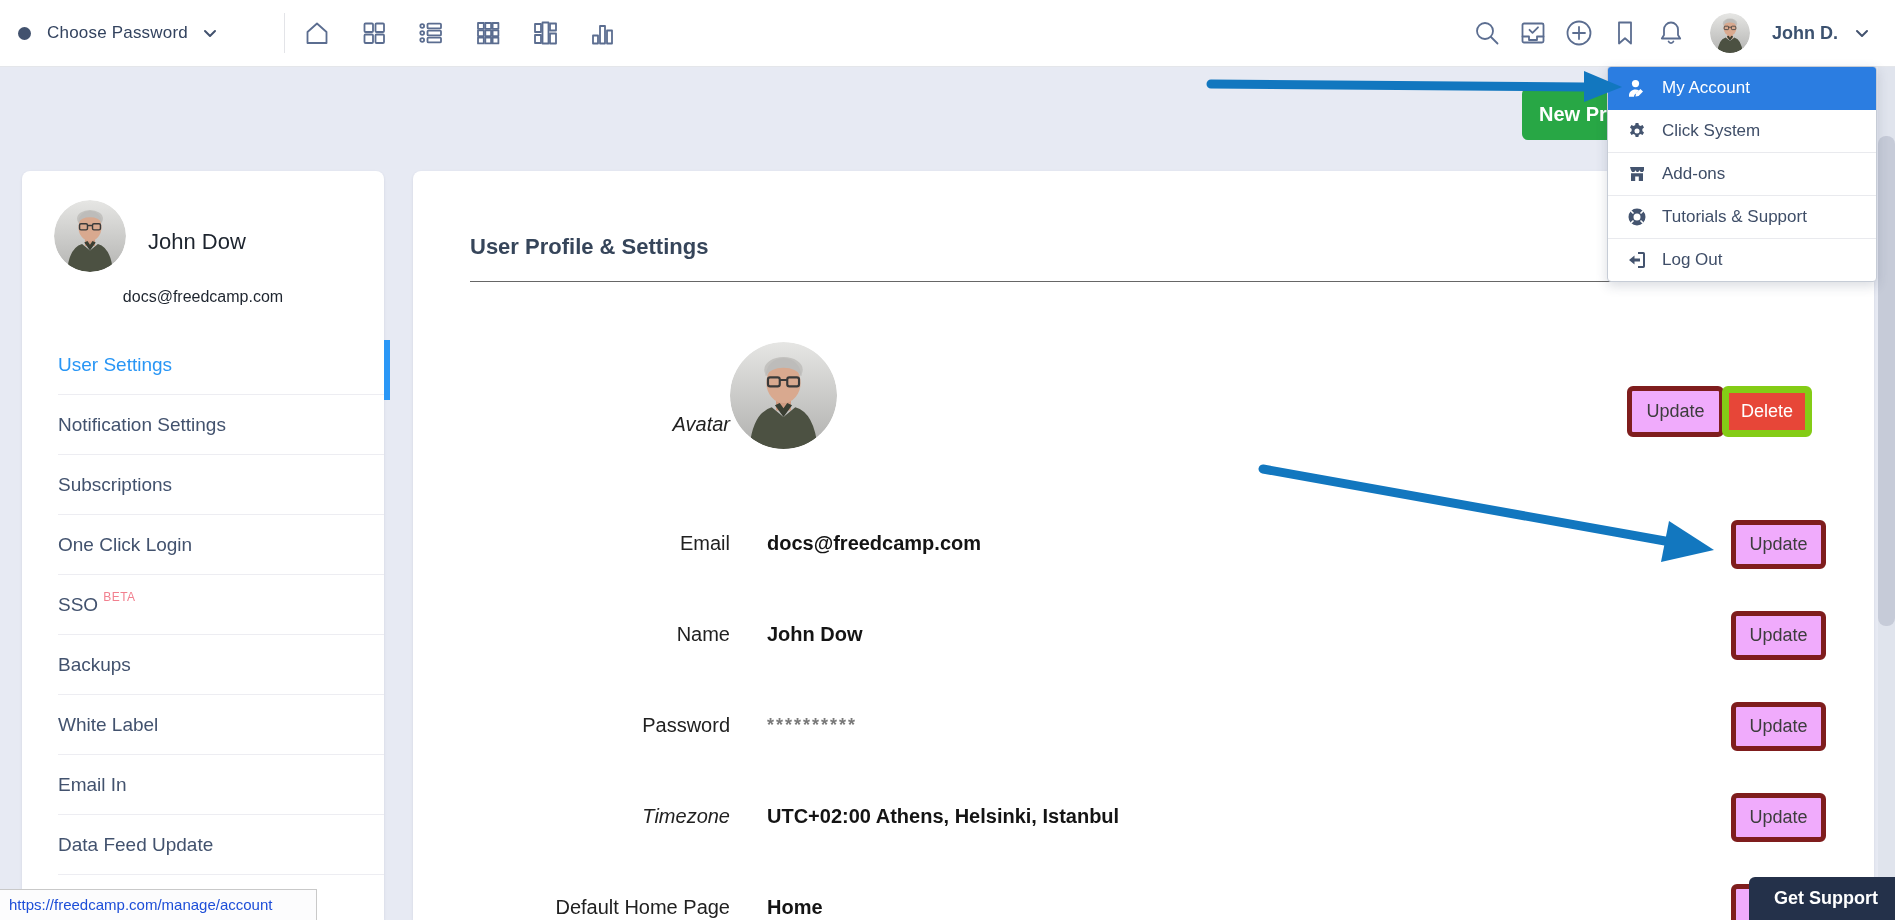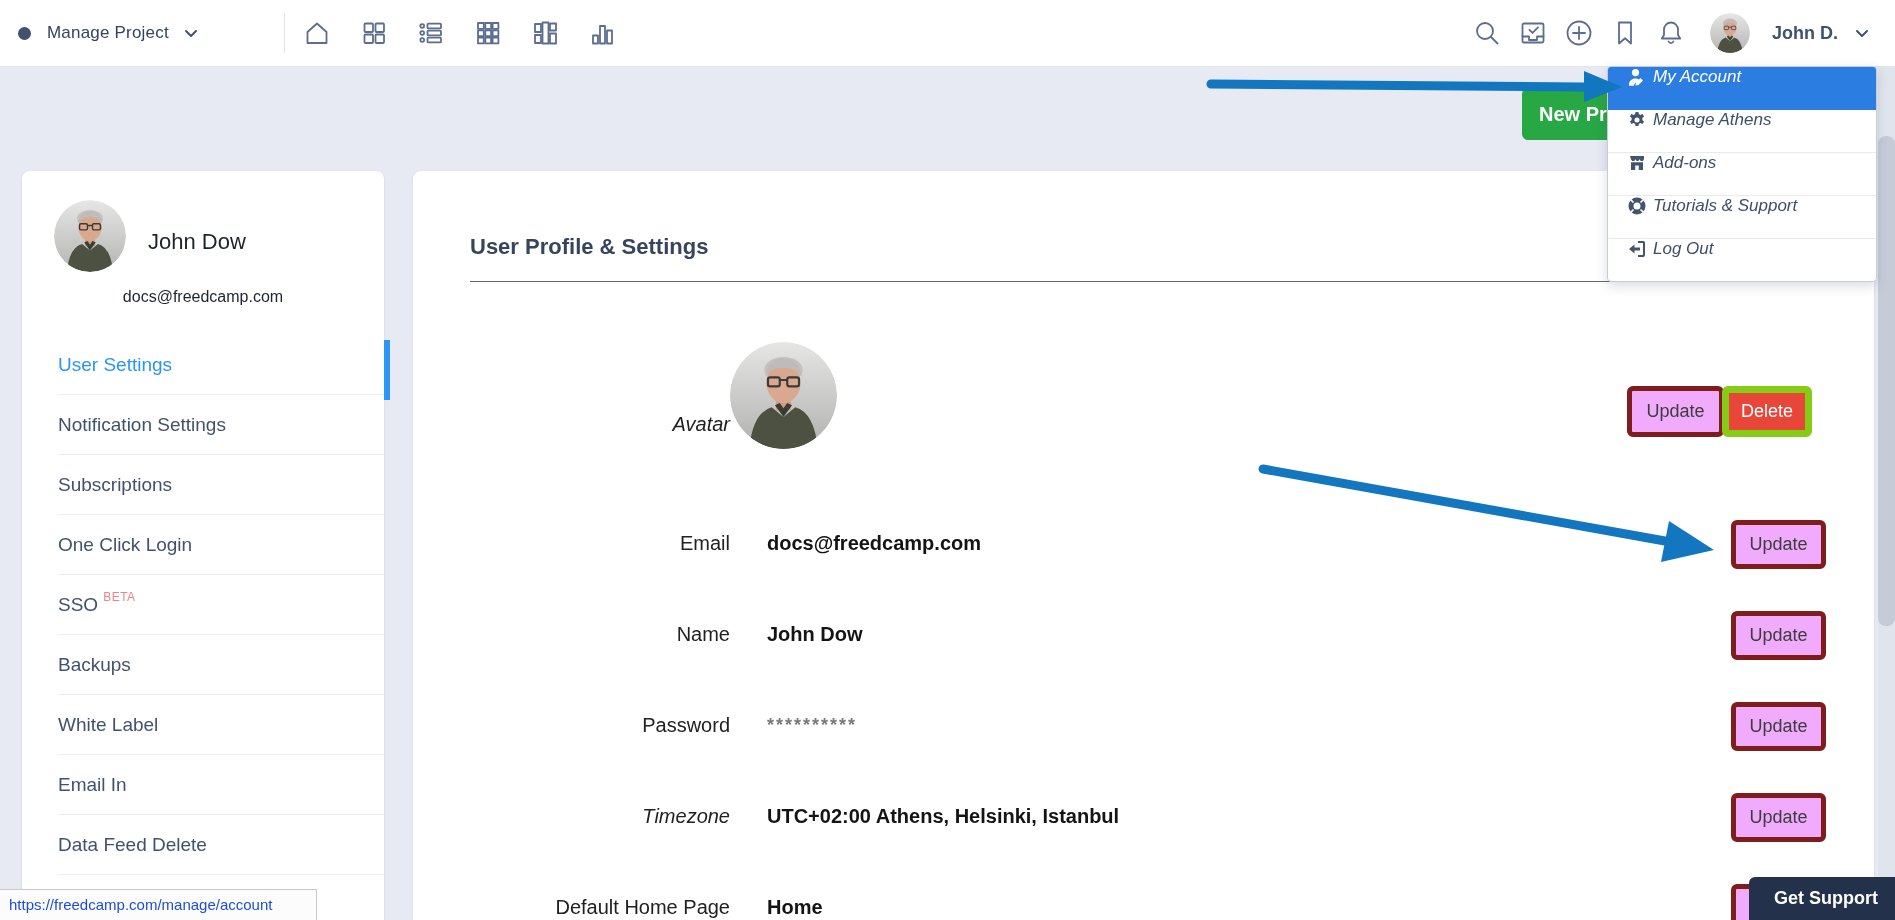--- a/index.html
+++ b/index.html
@@ -18,22 +18,22 @@
   .icon-btn{width:30px;height:30px;display:flex;align-items:center;justify-content:center;cursor:pointer;}
   .icon-btn svg{stroke:#5b6d90;fill:none;stroke-width:1.8;stroke-linejoin:round;stroke-linecap:round;}
   .nav-right{position:absolute;right:25px;top:0;height:66px;display:flex;align-items:center;gap:16px;}
   .nav-avatar{width:40px;height:40px;border-radius:50%;overflow:hidden;flex:0 0 auto;margin-left:8px;}
   .nav-username{font-size:18px;font-weight:700;color:#3c5270;margin-left:6px;}
 
   
   .user-menu{position:absolute;left:1607px;top:66px;width:268px;background:#fff;
              border:1px solid #c6ccd6;border-radius:4px;box-shadow:0 4px 12px rgba(50,60,90,.18);
              z-index:6;overflow:hidden;}
-  .menu-item{height:42px;display:flex;padding-left:19px;gap:6px;
-             color:#3f4e68;font-size:17px;border-bottom:1px solid #e9eaee;cursor:pointer;font-style:italic;}
+  .menu-item{height:42px;display:flex;align-items:center;padding-left:19px;gap:15px;
+             color:#3f4e68;font-size:17px;border-bottom:1px solid #e9eaee;cursor:pointer;}
   .menu-item:last-child{border-bottom:none;}
   .menu-item .mi-icon{width:20px;height:20px;color:#44546f;display:flex;}
   .menu-item .mi-icon svg{fill:currentColor;width:20px;height:20px;}
   .menu-item.active{background:#2b7de1;color:#fff;border-bottom-color:#2b7de1;}
   .menu-item.active .mi-icon{color:#fff;}
 
   
   .new-project-btn{position:absolute;left:1522px;top:88px;width:150px;height:52px;background:#28a745;
                    border-radius:6px;color:#fff;font-size:20px;font-weight:bold;line-height:52px;
                    padding-left:17px;box-sizing:border-box;z-index:4;overflow:hidden;white-space:nowrap;cursor:pointer;}
@@ -83,21 +83,21 @@
                align-items:center;justify-content:center;z-index:9;cursor:pointer;padding-left:8px;}
 </style>
 </head>
 <body>
 
 <div class="screen">
 
   <div class="navbar">
     <div class="nav-left">
       <span class="proj-dot"></span>
-      <span class="proj-label">Manage Project</span>
+      <span class="proj-label">Choose Password</span>
       <span class="nav-chev">
         <svg width="16" height="16" viewBox="0 0 16 16">
             <polyline points="3,6 8,11 13,6" fill="none" stroke="#42526e" stroke-width="2" stroke-linecap="round" stroke-linejoin="round"></polyline>
           </svg>
       </span>
     </div>
     <div class="nav-divider"></div>
 
     <div class="nav-icons">
       <div class="icon-btn">
@@ -232,21 +232,21 @@
           </svg>
       </span>
       <span>My Account</span>
     </div>
     <div class="menu-item">
       <span class="mi-icon">
         <svg viewBox="0 0 20 20">
             <path fill-rule="evenodd" d="M11.4 2h-2.8l-.5 2.2c-.6.2-1.1.4-1.6.8L4.4 4 3 6.4l1.7 1.5c-.1.3-.1.7-.1 1.1 0 .4 0 .8.1 1.1L3 11.6 4.4 14l2.1-1c.5.4 1 .6 1.6.8l.5 2.2h2.8l.5-2.2c.6-.2 1.1-.4 1.6-.8l2.1 1 1.4-2.4-1.7-1.5c.1-.3.1-.7.1-1.1 0-.4 0-.8-.1-1.1L17 6.4 15.6 4l-2.1 1c-.5-.4-1-.6-1.6-.8L11.4 2zM10 12.5a2.5 2.5 0 1 1 0-5 2.5 2.5 0 0 1 0 5z"></path>
           </svg>
       </span>
-      <span>Manage Athens</span>
+      <span>Click System</span>
     </div>
     <div class="menu-item">
       <span class="mi-icon">
         <svg viewBox="0 0 20 20">
             <path d="M3 3h14v3.2l-1.1 1.8h-2.2l-1.2-1.8-1.2 1.8H9.7L8.5 6.2 7.3 8H5.1L4 6.2z"></path>
             <path d="M4 9.2h12V17h-4.2v-4.6H8.2V17H4z"></path>
           </svg>
       </span>
       <span>Add-ons</span>
     </div>
@@ -319,21 +319,21 @@
       <li class="sb-item">
           <span>Backups</span>
         </li>
       <li class="sb-item">
           <span>White Label</span>
         </li>
       <li class="sb-item">
           <span>Email In</span>
         </li>
       <li class="sb-item">
-          <span>Data Feed Delete</span>
+          <span>Data Feed Update</span>
         </li>
     </ul>
     <div class="active-bar"></div>
   </div>
 
   <div class="card main-card">
     <div class="main-title">User Profile &amp; Settings</div>
     <div class="main-hr"></div>
 
     <div class="row-label" style="top:241px;font-style:italic;">Avatar</div>

